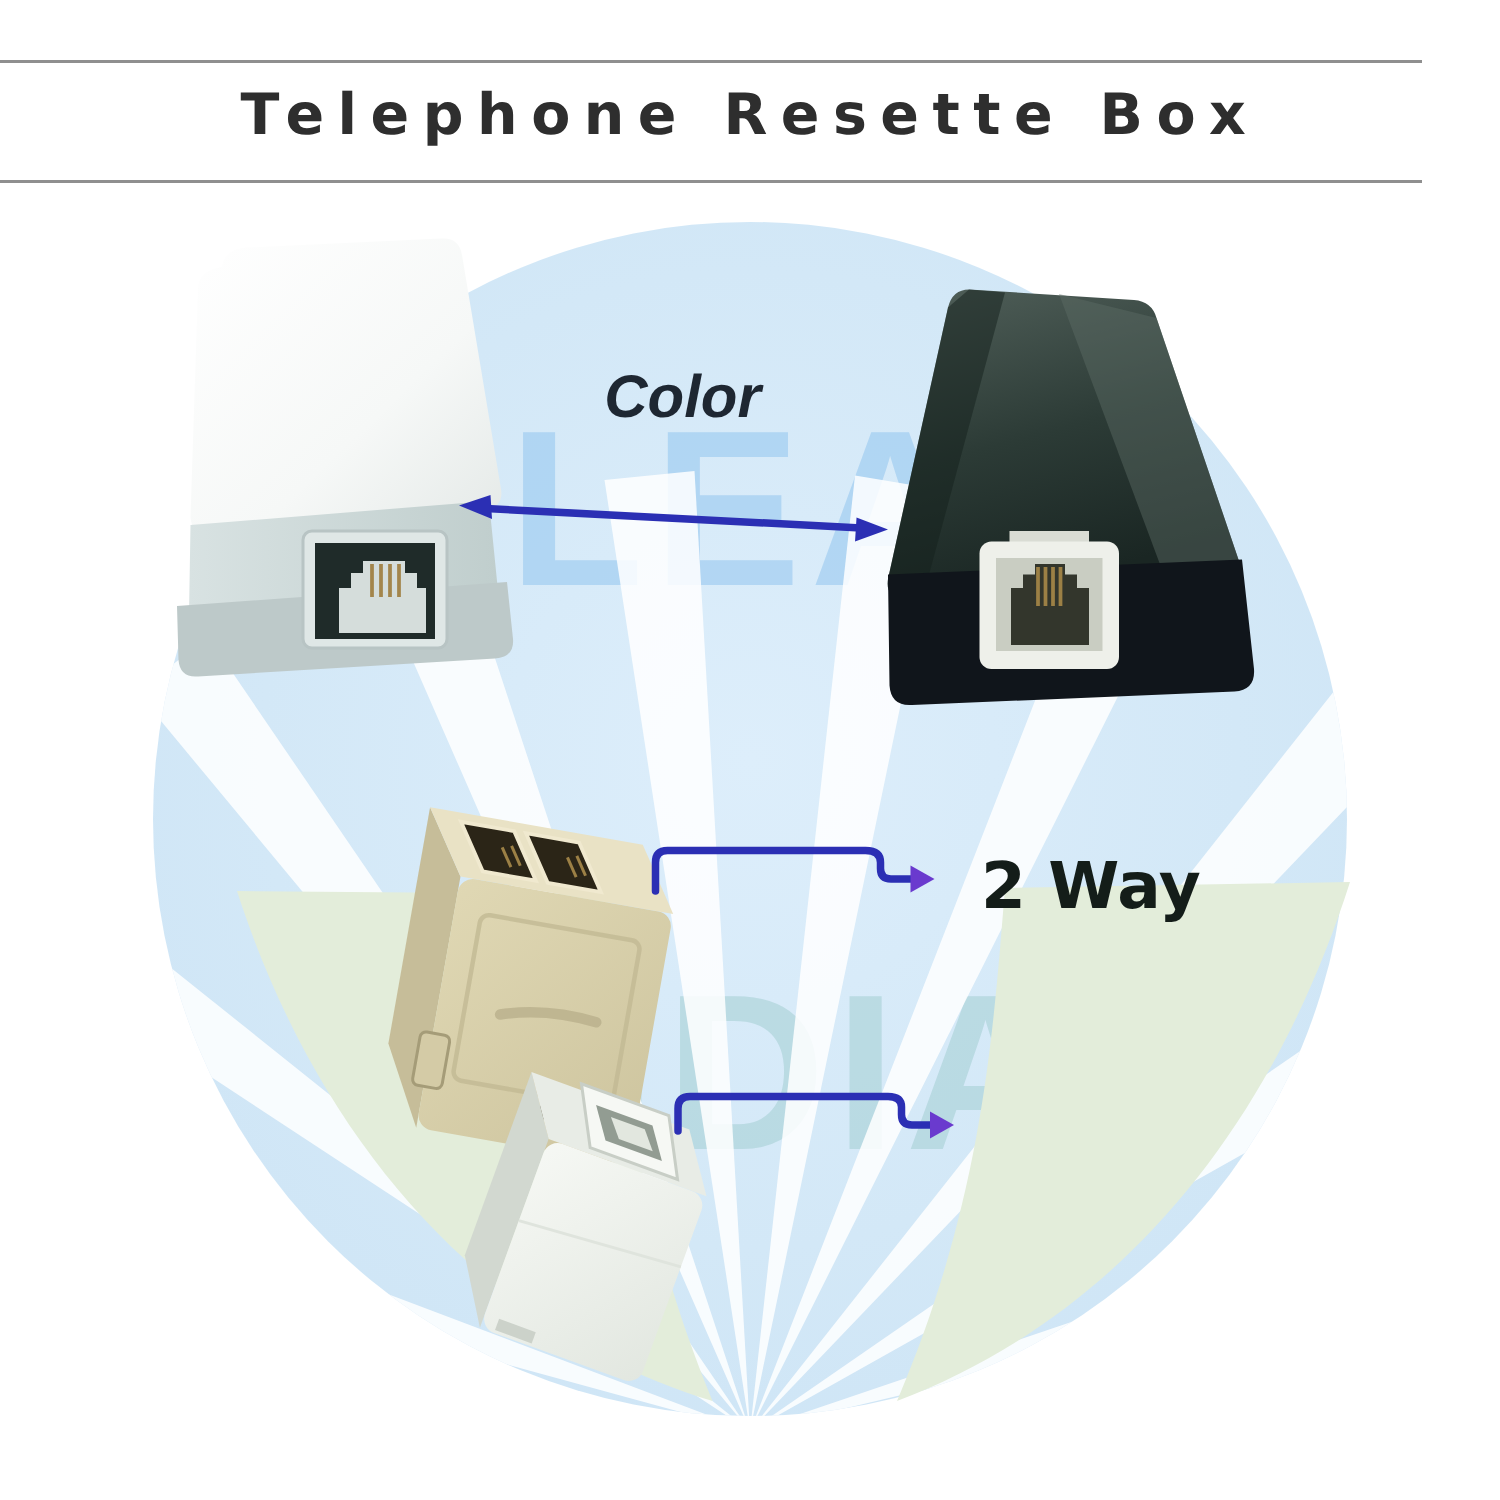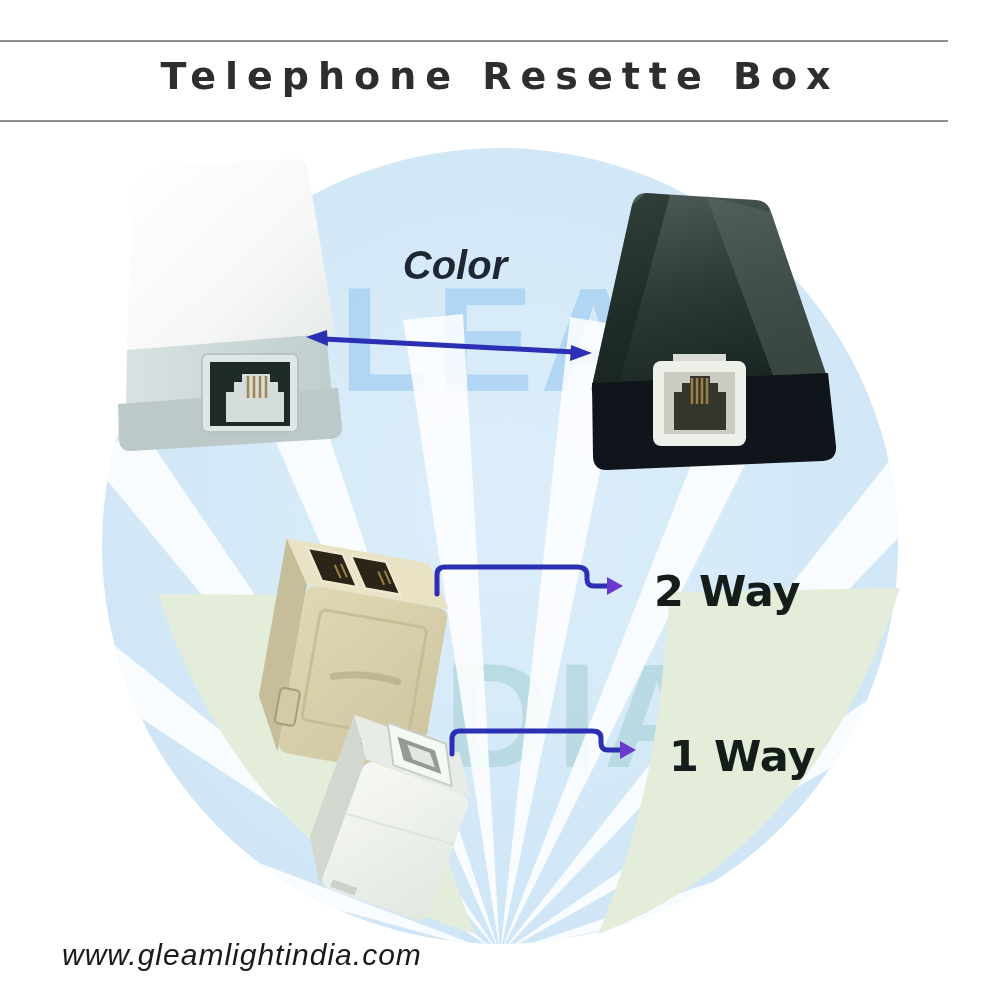--- a/index.html
+++ b/index.html
@@ -195,16 +195,14 @@
       <path d="M 437,594 L 437,575 Q 437,567 445,567 L 577,567 Q 587,567 587,575 L 587,579 Q 587,586 594,586 L 607,586" fill="none" stroke="#2b2fb4" stroke-width="5" stroke-linecap="round"></path>
       <polygon points="607,577 623,586 607,595" fill="#6a3ace"></polygon>
     </g>
     <g>
       <path d="M 452,754 L 452,739 Q 452,731 460,731 L 592,731 Q 601,731 601,738 L 601,743 Q 601,750 608,750 L 620,750" fill="none" stroke="#2b2fb4" stroke-width="5" stroke-linecap="round"></path>
       <polygon points="620,741 636,750 620,759" fill="#6a3ace"></polygon>
     </g>
   </svg>
 
   <div class="callout callout-2way">2 Way</div>
-  <div class="callout callout-1way">1 Way</div>
-
-  <div class="footer">www.gleamlightindia.com</div>
+
 </div>
 
 </body></html>

